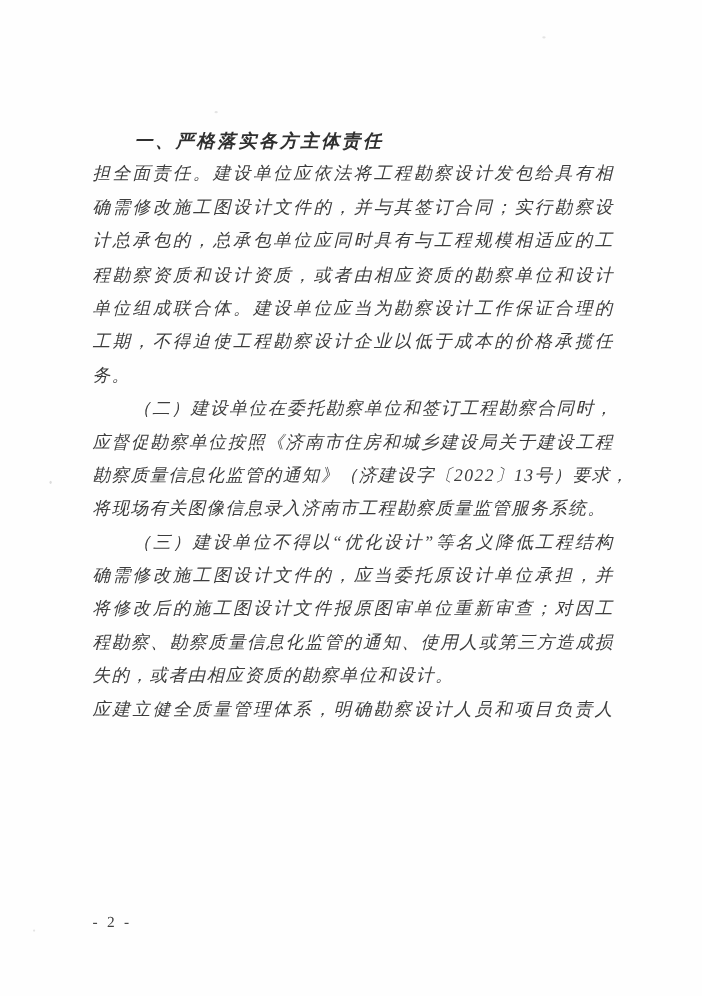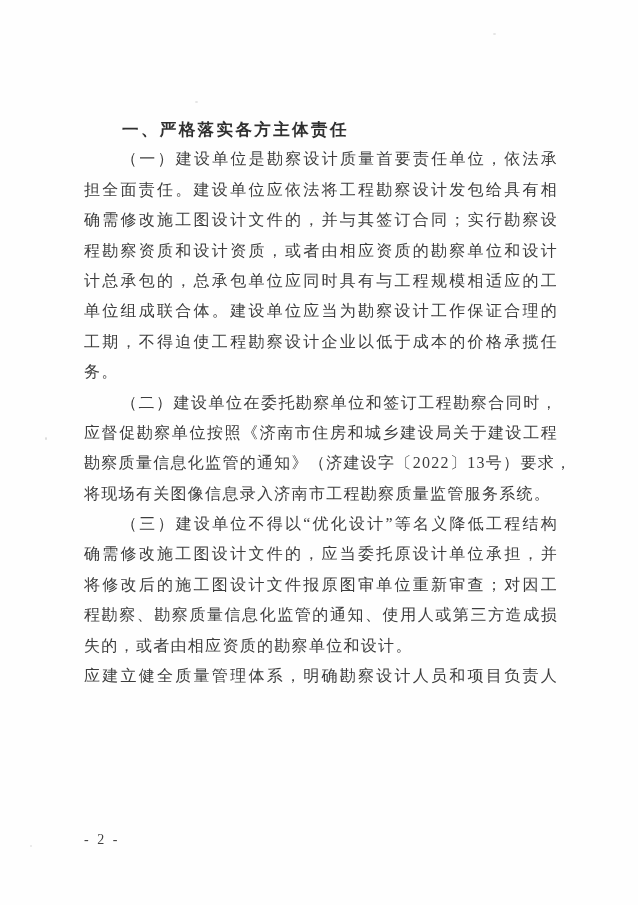--- a/index.html
+++ b/index.html
@@ -20,20 +20,21 @@
     width: 638px;
     height: 905px;
     background: #fefefe;
   }
   .doc-body {
     position: absolute;
     left: 84px;
     top: 114px;
     width: 474px;
     color: #3d3d3d;
+    font-style: italic;
   }
   .line {
     height: 30.4px;
     line-height: 30.4px;
     font-size: 16px;
     letter-spacing: 1.3px;
     white-space: nowrap;
     text-align: justify;
     text-align-last: justify;
     color: #3d3d3d;
@@ -81,25 +82,24 @@
 <div class="page">
 
   <span class="speck s1"></span>
   <span class="speck s2"></span>
   <span class="speck s3"></span>
   <span class="speck s4"></span>
 
   <div class="doc-body">
     <div class="heading">一、严格落实各方主体责任</div>
     <div id="paragraphs">
-        <div class="line indent">（一）建设单位是勘察设计质量首要责任单位，依法承</div>
         <div class="line">担全面责任。建设单位应依法将工程勘察设计发包给具有相</div>
         <div class="line">确需修改施工图设计文件的，并与其签订合同；实行勘察设</div>
+        <div class="line">计总承包的，总承包单位应同时具有与工程规模相适应的工</div>
         <div class="line">程勘察资质和设计资质，或者由相应资质的勘察单位和设计</div>
-        <div class="line">计总承包的，总承包单位应同时具有与工程规模相适应的工</div>
         <div class="line">单位组成联合体。建设单位应当为勘察设计工作保证合理的</div>
         <div class="line">工期，不得迫使工程勘察设计企业以低于成本的价格承揽任</div>
         <div class="line last">务。</div>
         <div class="line indent">（二）建设单位在委托勘察单位和签订工程勘察合同时，</div>
         <div class="line">应督促勘察单位按照《济南市住房和城乡建设局关于建设工程</div>
         <div class="line">勘察质量信息化监管的通知》（济建设字〔2022〕13号）要求，</div>
         <div class="line last">将现场有关图像信息录入济南市工程勘察质量监管服务系统。</div>
         <div class="line indent">（三）建设单位不得以“优化设计”等名义降低工程结构</div>
         <div class="line">确需修改施工图设计文件的，应当委托原设计单位承担，并</div>
         <div class="line">将修改后的施工图设计文件报原图审单位重新审查；对因工</div>

